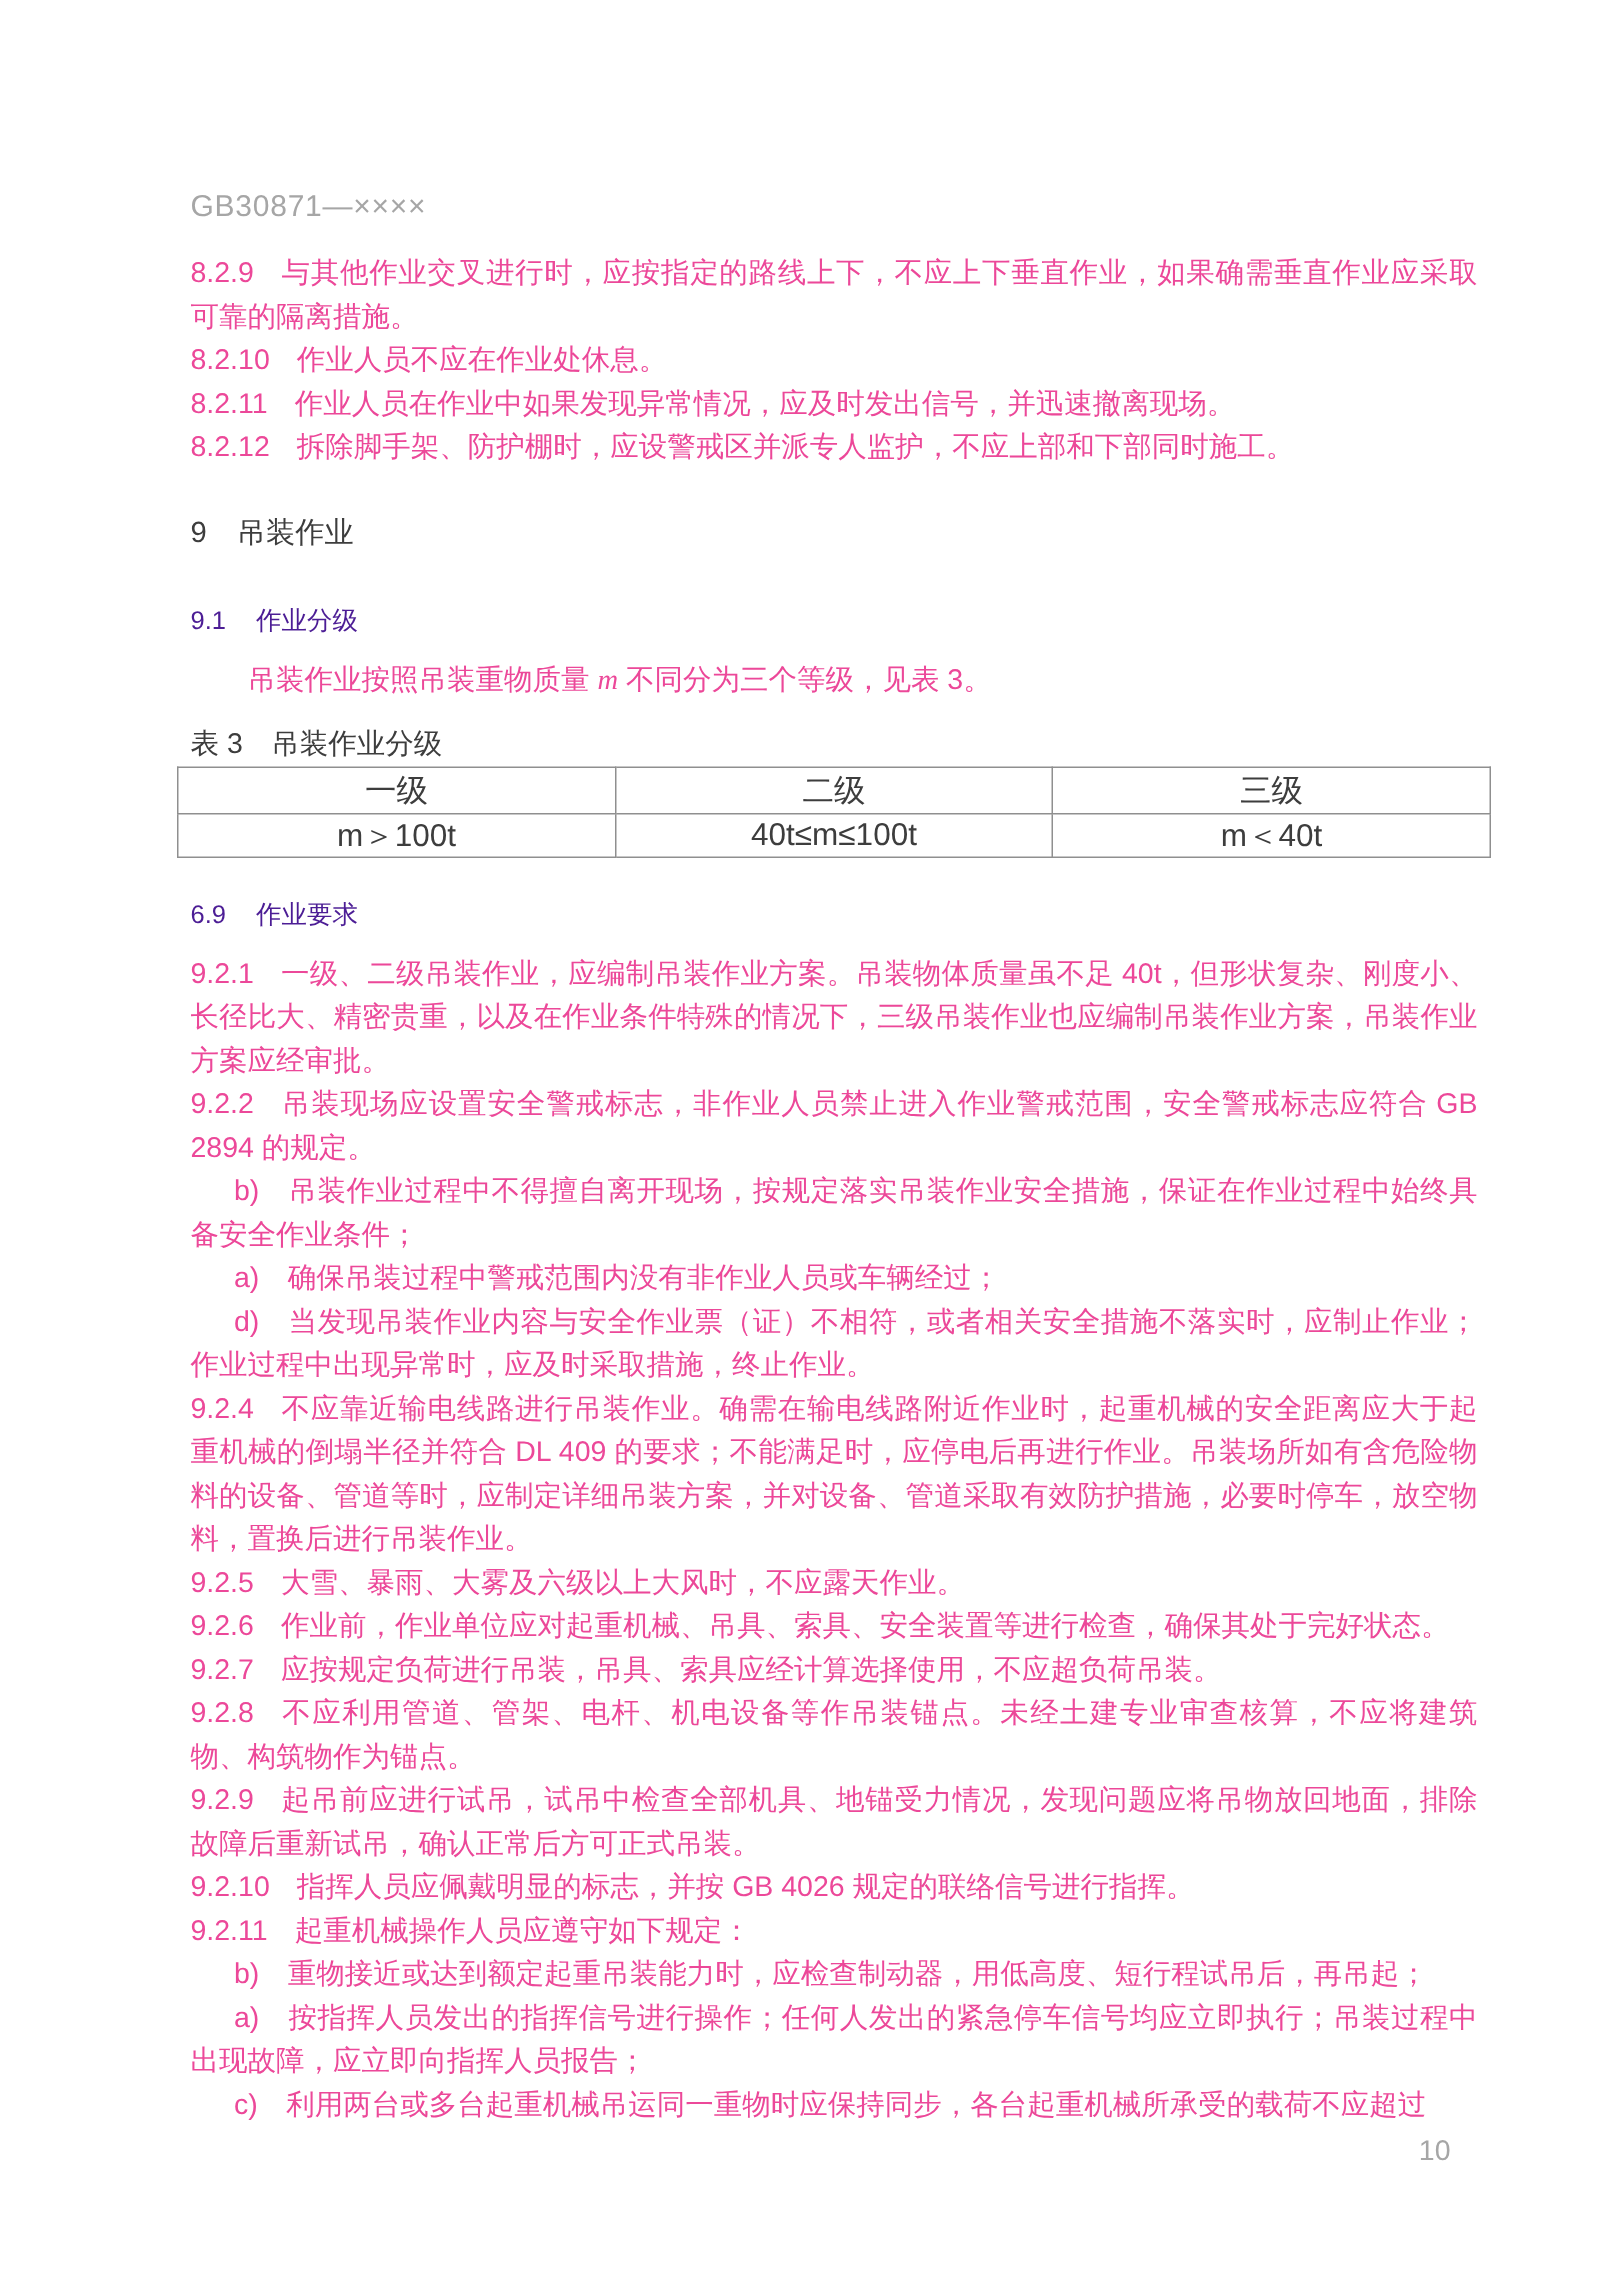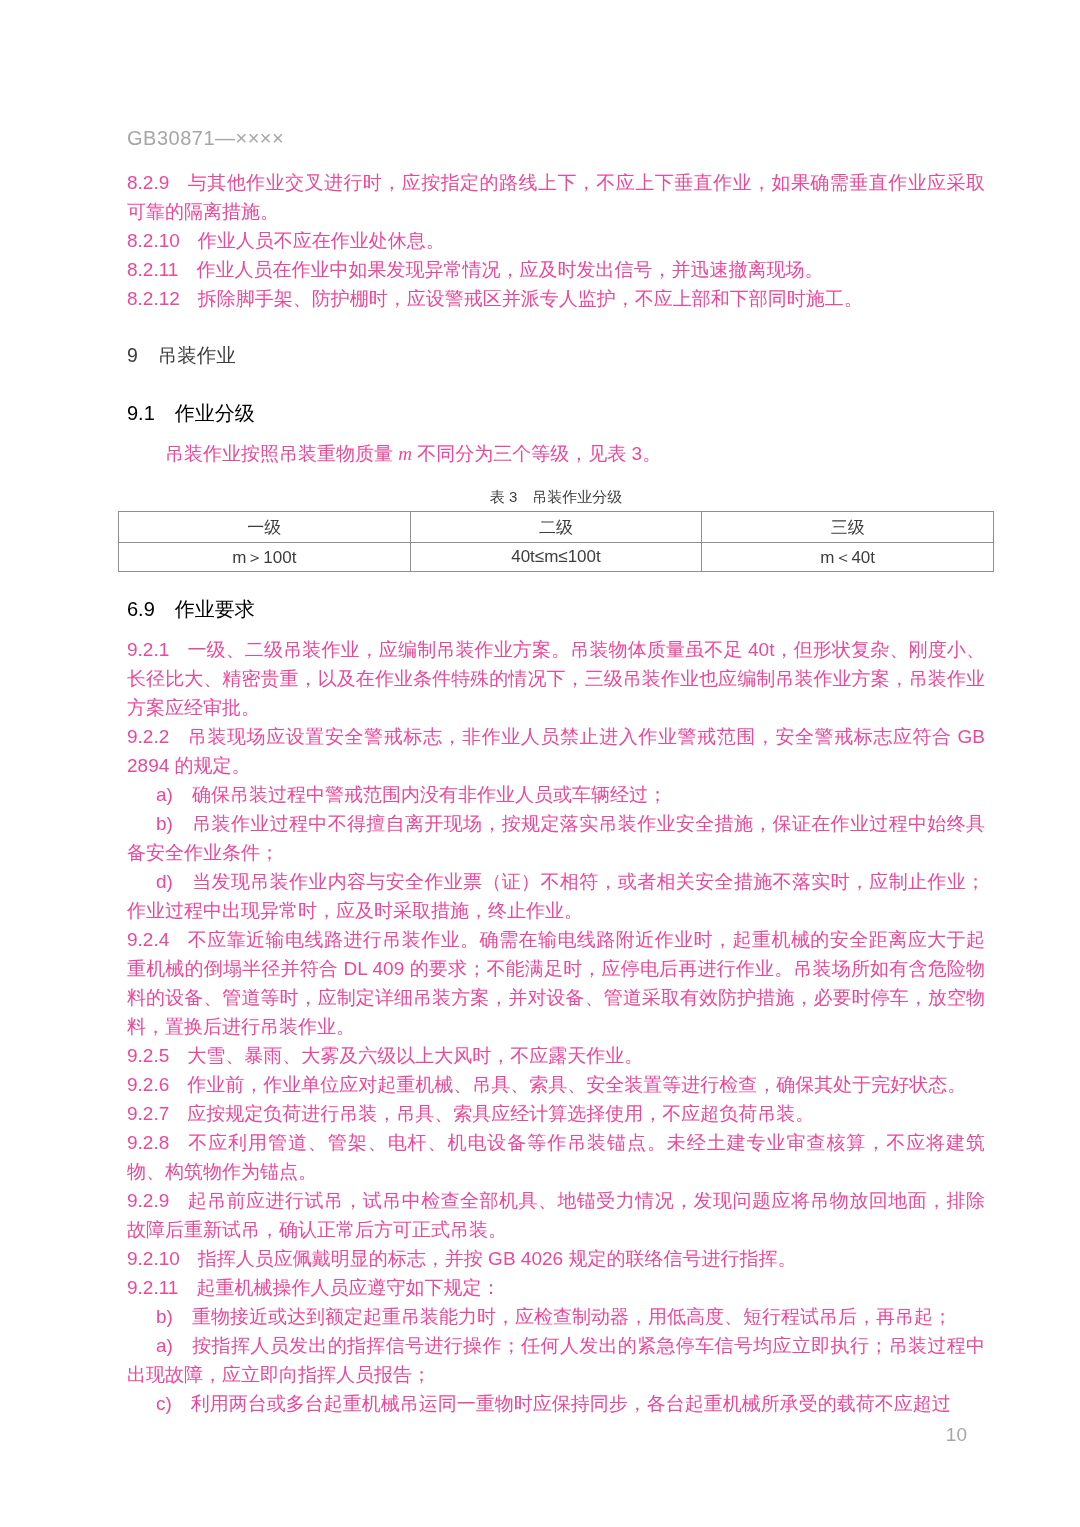--- a/index.html
+++ b/index.html
@@ -21,36 +21,36 @@
   }
   .cnum { margin-right: 18px; }
   .mark { margin-right: 19px; }
   p.li { text-indent: 29px; }
   p.intro { text-indent: 38px; margin-top: 11px; }
   h2.sec9 {
     font-size: 19.5px; line-height: 29px; font-weight: 400; color: #3d3d3d;
     margin: 28px 0 29px 0;
   }
   h3.sub {
-    font-size: 20px; line-height: 29px; font-weight: 400; color: #000000;
+    font-size: 17px; line-height: 29px; font-weight: 400; color: #4c1d95;
   }
   h3.sub91 { margin: 0 0 11px 0; }
   h3.sub92 { margin: 23px 0 11px 0; }
   .hnum { margin-right: 20px; }
   .tbl-caption {
-    font-size: 15px; line-height: 29px; text-align: center;
+    font-size: 19px; line-height: 29px; 
     color: #3d3d3d; margin-top: 14px;
   }
   table.tbl {
     width: calc(100% + 18px); margin-left: -9px;
     border-collapse: collapse; table-layout: fixed;
   }
   table.tbl th, table.tbl td {
     border: 1px solid #8f8f8f; text-align: center; vertical-align: middle;
-    font-size: 17px; font-weight: 400; color: #3d3d3d;
+    font-size: 21px; font-weight: 400; color: #3d3d3d;
   }
   table.tbl th { height: 31px; }
   table.tbl td { height: 29px; }
   .var { font-style: italic; font-family: "Liberation Serif", "DejaVu Serif", serif; }
   .page-number {
     position: absolute; top: 1424px; right: 113px;
     font-size: 19px; color: #a6a6a6;
   }
 </style>
 </head>
@@ -88,22 +88,22 @@
         <td>m＜40t</td>
       </tr>
     </tbody>
   </table>
 
   <h3 class="sub sub92"><span class="hnum">6.9</span><span>作业要求</span></h3>
 
   <p class="clause"><span class="cnum">9.2.1</span><span>一级、二级吊装作业，应编制吊装作业方案。吊装物体质量虽不足 40t，但形状复杂、刚度小、长径比大、精密贵重，以及在作业条件特殊的情况下，三级吊装作业也应编制吊装作业方案，吊装作业方案应经审批。</span></p>
   <p class="clause"><span class="cnum">9.2.2</span><span>吊装现场应设置安全警戒标志，非作业人员禁止进入作业警戒范围，安全警戒标志应符合 GB 2894 的规定。</span></p>
 
+  <p class="li"><span class="mark">b)</span><span>吊装作业过程中不得擅自离开现场，按规定落实吊装作业安全措施，保证在作业过程中始终具备安全作业条件；</span></p>
   <p class="li"><span class="mark">a)</span><span>确保吊装过程中警戒范围内没有非作业人员或车辆经过；</span></p>
-  <p class="li"><span class="mark">b)</span><span>吊装作业过程中不得擅自离开现场，按规定落实吊装作业安全措施，保证在作业过程中始终具备安全作业条件；</span></p>
   <p class="li"><span class="mark">d)</span><span>当发现吊装作业内容与安全作业票（证）不相符，或者相关安全措施不落实时，应制止作业；作业过程中出现异常时，应及时采取措施，终止作业。</span></p>
 
   <p class="clause"><span class="cnum">9.2.4</span><span>不应靠近输电线路进行吊装作业。确需在输电线路附近作业时，起重机械的安全距离应大于起重机械的倒塌半径并符合 DL 409 的要求；不能满足时，应停电后再进行作业。吊装场所如有含危险物料的设备、管道等时，应制定详细吊装方案，并对设备、管道采取有效防护措施，必要时停车，放空物料，置换后进行吊装作业。</span></p>
   <p class="clause"><span class="cnum">9.2.5</span><span>大雪、暴雨、大雾及六级以上大风时，不应露天作业。</span></p>
   <p class="clause"><span class="cnum">9.2.6</span><span>作业前，作业单位应对起重机械、吊具、索具、安全装置等进行检查，确保其处于完好状态。</span></p>
   <p class="clause"><span class="cnum">9.2.7</span><span>应按规定负荷进行吊装，吊具、索具应经计算选择使用，不应超负荷吊装。</span></p>
   <p class="clause"><span class="cnum">9.2.8</span><span>不应利用管道、管架、电杆、机电设备等作吊装锚点。未经土建专业审查核算，不应将建筑物、构筑物作为锚点。</span></p>
   <p class="clause"><span class="cnum">9.2.9</span><span>起吊前应进行试吊，试吊中检查全部机具、地锚受力情况，发现问题应将吊物放回地面，排除故障后重新试吊，确认正常后方可正式吊装。</span></p>
   <p class="clause"><span class="cnum">9.2.10</span><span>指挥人员应佩戴明显的标志，并按 GB 4026 规定的联络信号进行指挥。</span></p>
   <p class="clause"><span class="cnum">9.2.11</span><span>起重机械操作人员应遵守如下规定：</span></p>

